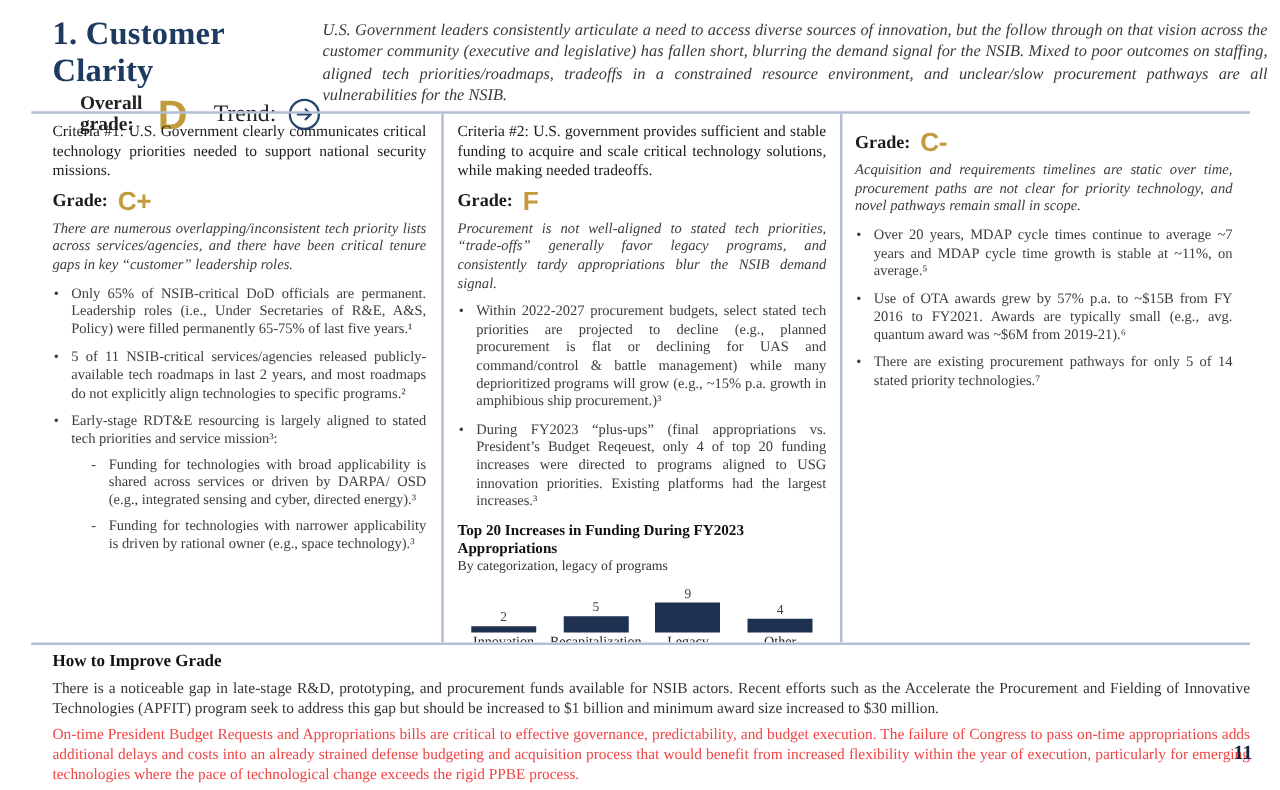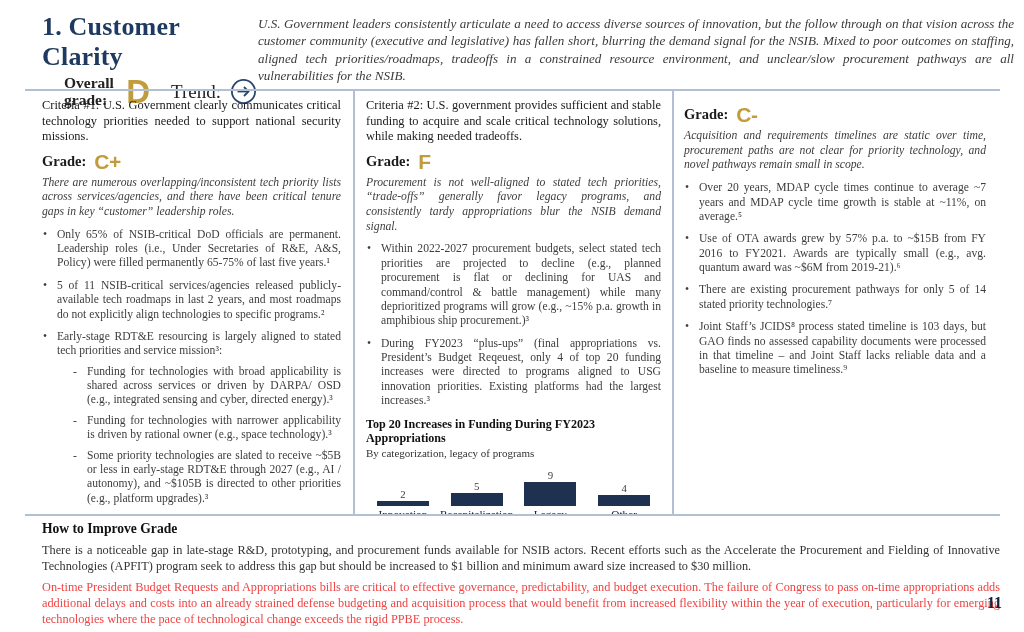--- a/index.html
+++ b/index.html
@@ -89,21 +89,20 @@
       <span class="grade-word">Grade:</span>
       <span class="grade-val">C+</span>
     </div>
     <div class="lead">There are numerous overlapping/inconsistent tech priority lists across services/agencies, and there have been critical tenure gaps in key “customer” leadership roles.</div>
     <div class="bullet">Only 65% of NSIB-critical DoD officials are permanent. Leadership roles (i.e., Under Secretaries of R&amp;E, A&amp;S, Policy) were filled permanently 65-75% of last five years.¹</div>
     <div class="bullet">5 of 11 NSIB-critical services/agencies released publicly-available tech roadmaps in last 2 years, and most roadmaps do not explicitly align technologies to specific programs.²</div>
     <div class="bullet">
       <span>Early-stage RDT&amp;E resourcing is largely aligned to stated tech priorities and service mission³:</span>
       <div class="sub">Funding for technologies with broad applicability is shared across services or driven by DARPA/ OSD (e.g., integrated sensing and cyber, directed energy).³</div>
       <div class="sub">Funding for technologies with narrower applicability is driven by rational owner (e.g., space technology).³</div>
-      <div class="sub">Some priority technologies are slated to receive ~$5B or less in early-stage RDT&amp;E through 2027 (e.g., AI / autonomy), and ~$105B is directed to other priorities (e.g., platform upgrades).³</div>
     </div>
   </div>
 
   <div class="vdiv"></div>
 
   <div class="col col-2">
     <div class="crit-head">Criteria #2: U.S. government provides sufficient and stable funding to acquire and scale critical technology solutions, while making needed tradeoffs.</div>
     <div class="grade-line">
       <span class="grade-word">Grade:</span>
       <span class="grade-val">F</span>
@@ -147,21 +146,20 @@
 
   <div class="col col-3">
     <div class="grade-line">
       <span class="grade-word">Grade:</span>
       <span class="grade-val">C-</span>
     </div>
     <div class="lead">Acquisition and requirements timelines are static over time, procurement paths are not clear for priority technology, and novel pathways remain small in scope.</div>
     <div class="bullet">Over 20 years, MDAP cycle times continue to average ~7 years and MDAP cycle time growth is stable at ~11%, on average.⁵</div>
     <div class="bullet">Use of OTA awards grew by 57% p.a. to ~$15B from FY 2016 to FY2021. Awards are typically small (e.g., avg. quantum award was ~$6M from 2019-21).⁶</div>
     <div class="bullet">There are existing procurement pathways for only 5 of 14 stated priority technologies.⁷</div>
-    <div class="bullet">Joint Staff’s JCIDS⁸ process stated timeline is 103 days, but GAO finds no assessed capability documents were processed in that timeline – and Joint Staff lacks reliable data and a baseline to measure timeliness.⁹</div>
   </div>
 </div>
 
 <div class="rule rule-bottom"></div>
 
 <div class="improve-head">How to Improve Grade</div>
 <div class="improve-p1">There is a noticeable gap in late-stage R&amp;D, prototyping, and procurement funds available for NSIB actors. Recent efforts such as the Accelerate the Procurement and Fielding of Innovative Technologies (APFIT) program seek to address this gap but should be increased to $1 billion and minimum award size increased to $30 million.</div>
 <div class="improve-p2">On-time President Budget Requests and Appropriations bills are critical to effective governance, predictability, and budget execution. The failure of Congress to pass on-time appropriations adds additional delays and costs into an already strained defense budgeting and acquisition process that would benefit from increased flexibility within the year of execution, particularly for emerging technologies where the pace of technological change exceeds the rigid PPBE process.</div>
 <div class="page-number">11</div>
 

